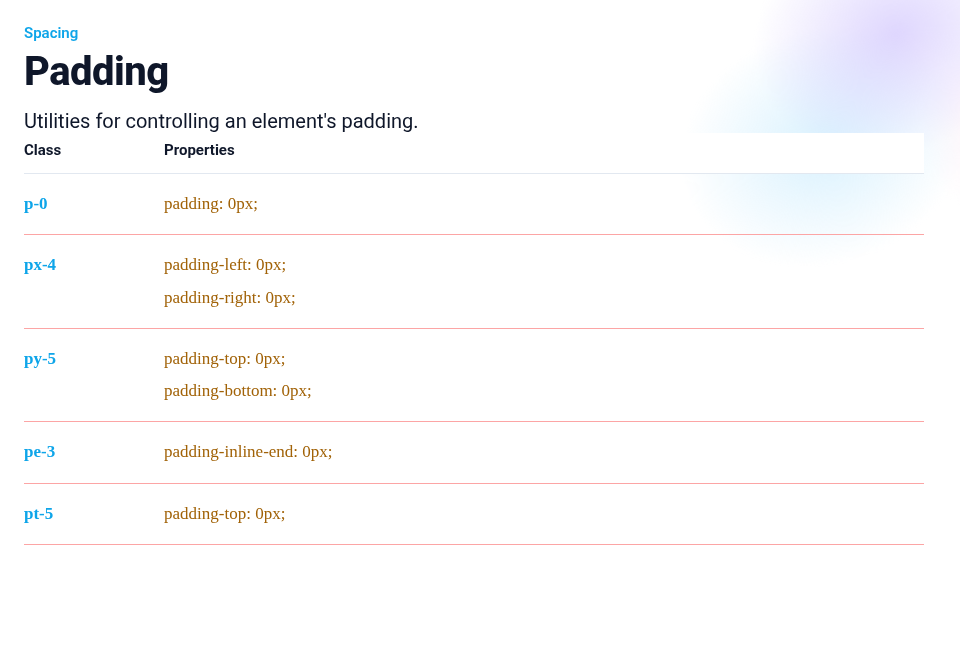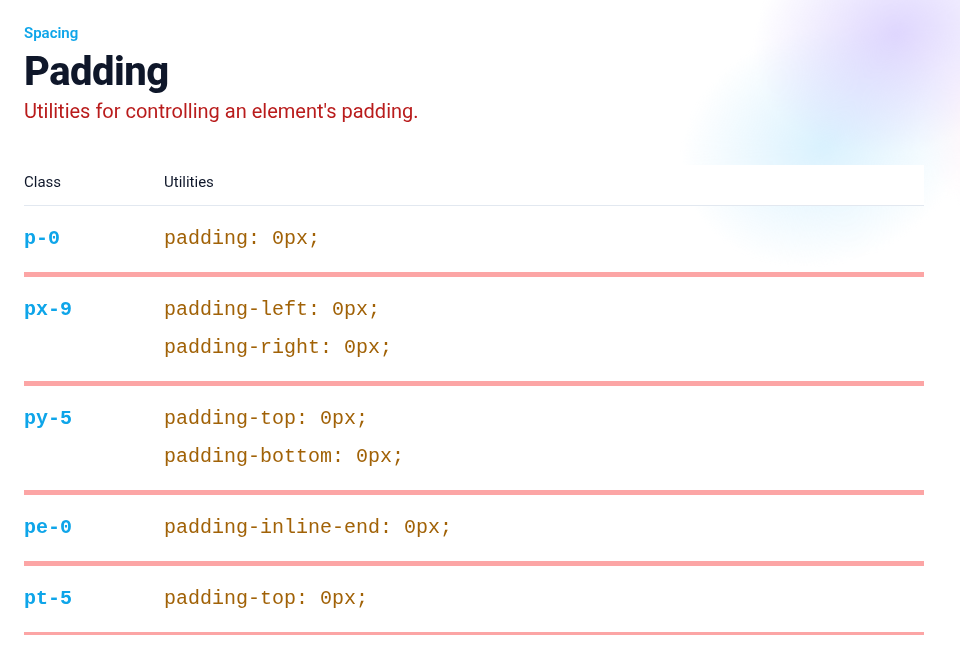--- a/index.html
+++ b/index.html
@@ -34,98 +34,97 @@
     font-size: 15px;
     font-weight: 600;
     color: #0ea5e9;
     margin-bottom: 6px;
   }
   .title {
     font-size: 40px;
     font-weight: 800;
     letter-spacing: -0.5px;
     color: #0f172a;
-    margin-bottom: 4px;
+    margin-bottom: 14px;
   }
   .subtitle {
     font-size: 20px;
-    color: #b91c1c;
-    margin-bottom: 42px;
+    color: #0f172a;
   }
   .table-wrap {
     position: relative;
     height: 470px;
     overflow-y: auto;
     padding-right: 12px;
   }
   
   .table-wrap::-webkit-scrollbar { width: 6px; }
   .table-wrap::-webkit-scrollbar-track { background: transparent; }
   .table-wrap::-webkit-scrollbar-thumb { background: #cbd5e1; border-radius: 3px; }
   table.ref {
     width: 100%;
     border-collapse: collapse;
     table-layout: fixed;
   }
   table.ref th {
     text-align: left;
     font-size: 15px;
-    font-weight: 400;
+    font-weight: 700;
     color: #0f172a;
     padding: 8px 0 14px 0;
     border-bottom: 1px solid #e2e8f0;
     background: #fff;
   }
   table.ref th.col-class { width: 140px; }
   table.ref td {
     vertical-align: top;
     padding: 14px 0;
-    border-bottom: 5px solid #fca5a5;
-    font-family: Liberation Mono, monospace;
-    font-size: 20px;
+    border-bottom: 1px solid #fca5a5;
+    font-family: Liberation Serif, serif;
+    font-size: 17px;
     line-height: 1.9;
   }
   td.cls { color: #0ea5e9; font-weight: 600; }
   td.props { color: #a16207; white-space: pre-line; }
 </style>
 </head>
 <body>
 
 <div class="bg-gradient"></div>
 
 <div class="page">
   <div class="eyebrow">Spacing</div>
   <h1 class="title">Padding</h1>
   <p class="subtitle">Utilities for controlling an element's padding.</p>
 
   <div class="table-wrap">
     <table class="ref">
       <thead>
         <tr>
           <th class="col-class">Class</th>
-          <th>Utilities</th>
+          <th>Properties</th>
         </tr>
       </thead>
       <tbody>
         <tr>
           <td class="cls">p-0</td>
           <td class="props">padding: 0px;</td>
         </tr>
         <tr>
-          <td class="cls">px-9</td>
+          <td class="cls">px-4</td>
           <td class="props">padding-left: 0px;
 padding-right: 0px;</td>
         </tr>
         <tr>
           <td class="cls">py-5</td>
           <td class="props">padding-top: 0px;
 padding-bottom: 0px;</td>
         </tr>
         <tr>
-          <td class="cls">pe-0</td>
+          <td class="cls">pe-3</td>
           <td class="props">padding-inline-end: 0px;</td>
         </tr>
         <tr>
           <td class="cls">pt-5</td>
           <td class="props">padding-top: 0px;</td>
         </tr>
       </tbody>
     </table>
   </div>
 </div>

